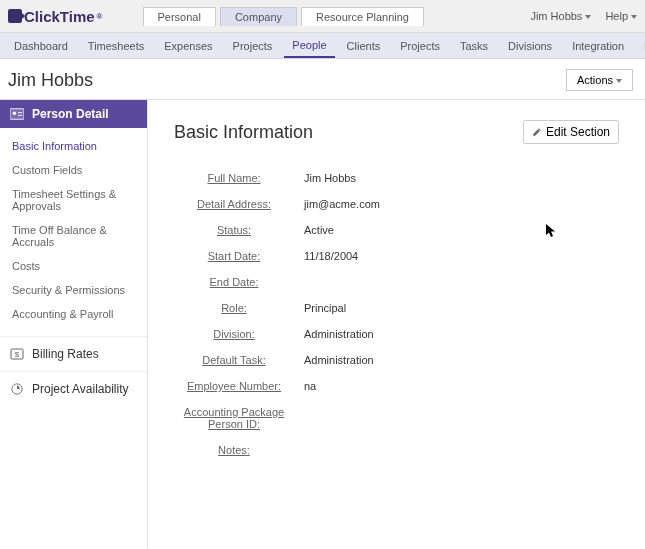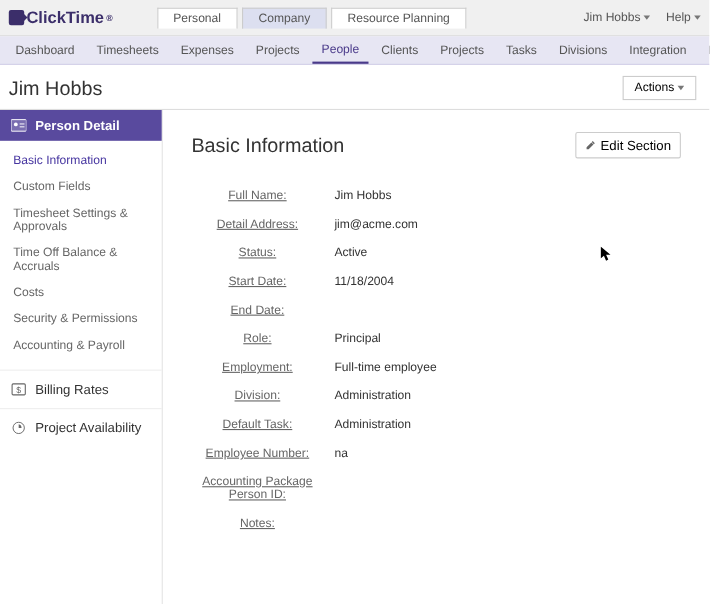--- a/index.html
+++ b/index.html
@@ -149,24 +149,20 @@
         </div>
         <div class="field-row">
           <div class="field-label">End Date:</div>
           <div class="field-value"></div>
         </div>
         <div class="field-row">
           <div class="field-label">Role:</div>
           <div class="field-value">Principal</div>
         </div>
         <div class="field-row">
-          <div class="field-label">Employment:</div>
-          <div class="field-value">Full-time employee</div>
-        </div>
-        <div class="field-row">
           <div class="field-label">Division:</div>
           <div class="field-value">Administration</div>
         </div>
         <div class="field-row">
           <div class="field-label">Default Task:</div>
           <div class="field-value">Administration</div>
         </div>
         <div class="field-row">
           <div class="field-label">Employee Number:</div>
           <div class="field-value">na</div>

